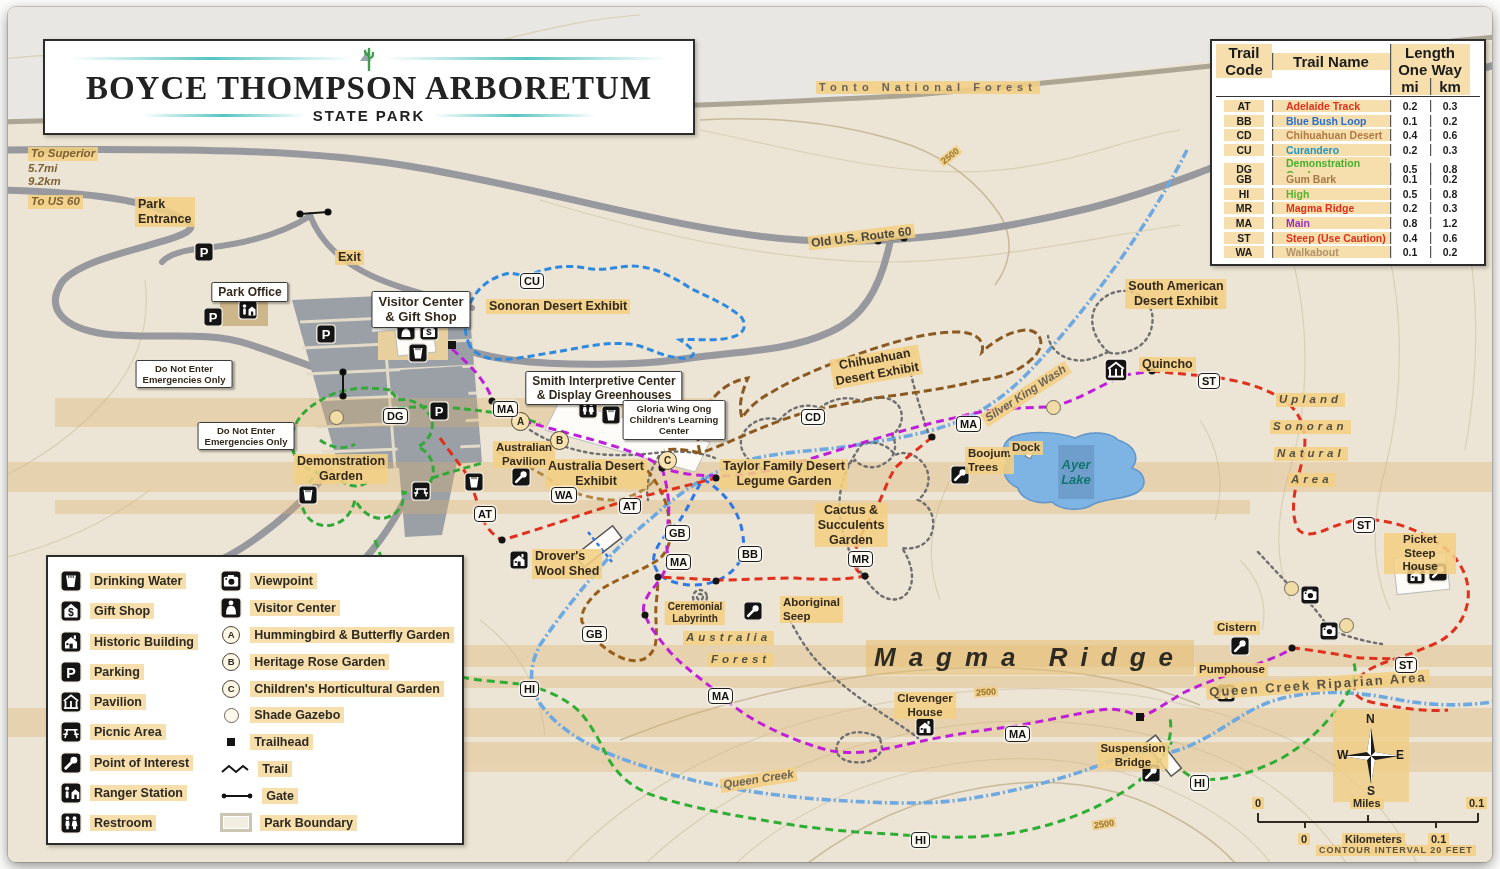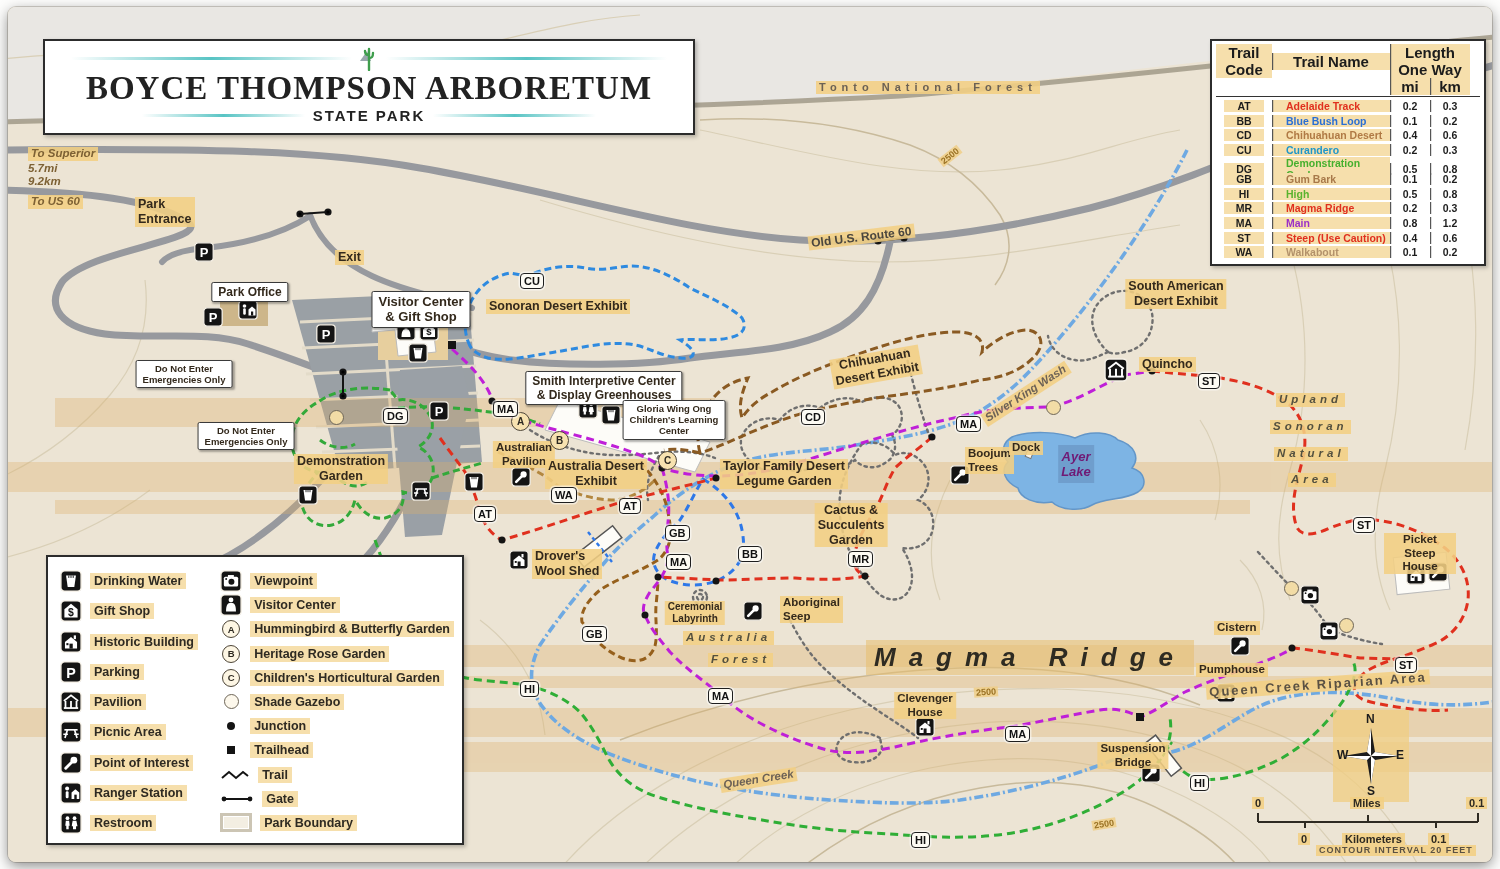--- a/index.html
+++ b/index.html
@@ -16,22 +16,22 @@
   .brown{color:#7d6134;font-weight:700;}
   .whitebox{background:#fff;border:1.6px solid #3a3a3a;border-radius:2px;padding:2px 6px;
       text-align:center;box-shadow:1.5px 1.5px 2px rgba(0,0,0,.3);font-weight:700;}
   .sm{font-size:9.5px;}
   .spaced{letter-spacing:4px;font-style:italic;font-weight:700;color:#53503f;}
   .magma{font:italic 700 26px "Liberation Sans",sans-serif;letter-spacing:13px;color:#2e2b22;
       background:rgba(232,190,110,.55);padding:2px 8px;}
   .riparian{letter-spacing:2px;color:#5a5143;font-size:13px;}
   .contourlbl{font:700 9px "Liberation Sans",sans-serif;color:#9a7224;background:rgba(240,205,130,.8);
       padding:0 2px;z-index:22;}
-  .lakelbl{font:italic 700 13px "Liberation Sans",sans-serif;color:#701a75;
-      background:rgba(100,140,185,.55);padding:4px 3px;}
+  .lakelbl{font:italic 700 13px "Liberation Sans",sans-serif;color:#0f766e;
+      background:rgba(100,140,185,.55);padding:12px 3px;}
   
   .badge{position:absolute;z-index:35;background:#fdfbf4;border:1.8px solid #1e1e1e;border-radius:4px;
      font:700 11px "Liberation Sans",sans-serif;color:#111;padding:0px 3px;line-height:14px;
      box-shadow:0 0 0 1.5px rgba(255,255,255,.55);}
   
   .lcirc{position:absolute;z-index:34;width:17px;height:17px;border-radius:50%;background:#f7e2b0;
      border:1.6px solid #4d4538;font:700 10px "Liberation Sans",sans-serif;color:#2e2a22;
      display:flex;align-items:center;justify-content:center;}
   .gaz{position:absolute;z-index:24;width:13px;height:13px;border-radius:50%;background:#f2dca6;
      border:1.6px solid #6e6658;}
@@ -545,26 +545,20 @@
             <span class="lsym">
               <span class="lcircL">C</span>
             </span>
             <span class="txt">Children's Horticultural Garden</span>
           </div>
     <div class="litem">
             <span class="lsym">
               <span class="lgaz"></span>
             </span>
             <span class="txt">Shade Gazebo</span>
-          </div>
-    <div class="litem">
-            <span class="lsym">
-              <span class="ldot"></span>
-            </span>
-            <span class="txt">Junction</span>
           </div>
     <div class="litem">
             <span class="lsym">
               <span class="lsq"></span>
             </span>
             <span class="txt">Trailhead</span>
           </div>
     <div class="litem">
             <span class="lsym">
               <svg width="30" height="12">

